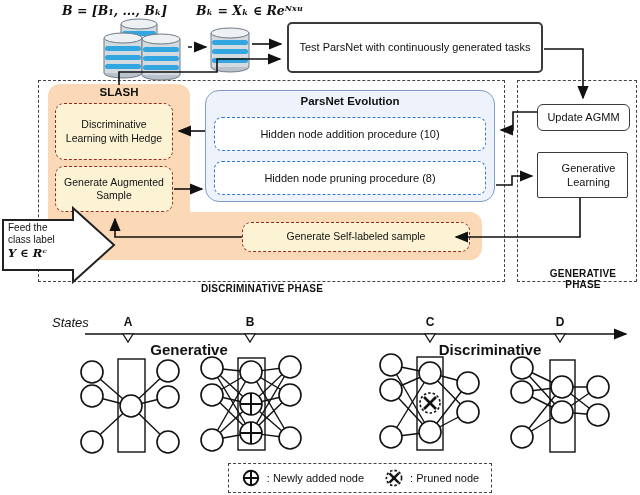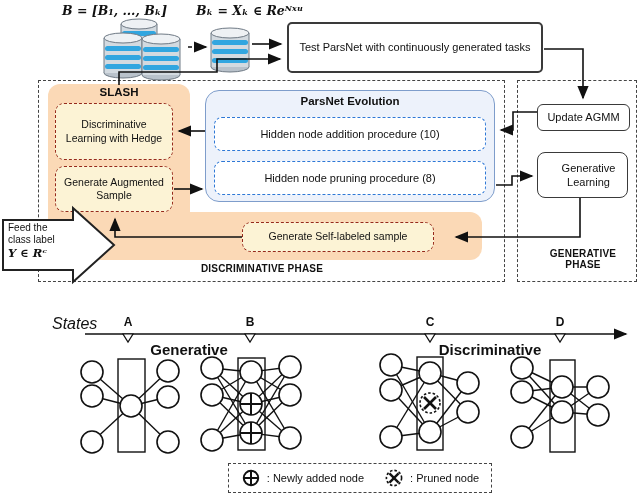--- a/index.html
+++ b/index.html
@@ -8,21 +8,21 @@
   .abs{position:absolute;box-sizing:border-box;}
   .flexc{display:flex;align-items:center;justify-content:center;text-align:center;}
   .dashedbox{border:1.3px dashed #444;background:transparent;z-index:1;}
   .orange{background:#FBD9B6;border-radius:12px;z-index:1;}
   .yellow{background:#FCF3D5;border:1.5px dashed #96291B;border-radius:9px;
           font-size:10.5px;line-height:1.25;z-index:2;padding:4px;}
   .bluebox{background:#EDF2FB;border:1.5px solid #7E9DCB;border-radius:14px;z-index:2;}
   .proc{background:#fff;border:1.6px dashed #2E78D6;border-radius:8px;font-size:11px;z-index:3;}
   .whitebox{background:#fff;border:1.6px solid #3a3a3a;font-size:11px;line-height:1.3;z-index:2;}
   .title{font-weight:bold;font-size:11.5px;text-align:center;z-index:3;}
-  .phase{font-weight:bold;font-size:10px;text-align:center;letter-spacing:.2px;z-index:2;}
+  .phase{font-weight:bold;font-size:10px;text-align:center;letter-spacing:.2px;z-index:2;margin-top:20px;}
   .formula{font-family:"DejaVu Serif",serif;font-style:italic;font-weight:600;
            font-size:12.5px;z-index:2;white-space:nowrap;}
   .tl-letter{font-weight:bold;font-size:12px;width:16px;text-align:center;z-index:2;}
   .tl-label{font-weight:bold;font-size:15px;text-align:center;z-index:2;}
   .feedtxt{font-size:10px;line-height:1.0;z-index:7;white-space:nowrap;}
   .feedmath{font-family:"DejaVu Serif",serif;font-style:italic;font-weight:600;font-size:11.5px;}
   .legend{border:1.3px dashed #444;background:#fff;display:flex;align-items:center;
           justify-content:center;gap:6px;font-size:11px;z-index:2;}
   svg.overlay{position:absolute;left:0;top:0;z-index:5;pointer-events:none;}
 </style>
@@ -36,39 +36,39 @@
 
   <div class="abs dashedbox" style="left:38px;top:80px;width:467px;height:202px;"></div>
   <div class="abs dashedbox" style="left:517px;top:80px;width:120px;height:202px;"></div>
 
   <div class="abs orange" style="left:48px;top:84px;width:142px;height:176px;"></div>
   <div class="abs orange" style="left:48px;top:212px;width:434px;height:48px;"></div>
   <div class="abs title" style="left:48px;top:86px;width:142px;">SLASH</div>
 
   <div class="abs yellow flexc" style="left:55px;top:103px;width:118px;height:57px;">Discriminative Learning with Hedge</div>
   <div class="abs yellow flexc" style="left:55px;top:166px;width:118px;height:46px;">Generate Augmented Sample</div>
-  <div class="abs yellow flexc" style="left:242px;top:222px;width:192px;height:30px;">Generate Self-labeled sample</div>
+  <div class="abs yellow flexc" style="left:242px;top:222px;width:228px;height:30px;">Generate Self-labeled sample</div>
 
   <div class="abs bluebox" style="left:205px;top:90px;width:290px;height:112px;"></div>
   <div class="abs title" style="left:205px;top:95px;width:290px;">ParsNet Evolution</div>
   <div class="abs proc flexc" style="left:214px;top:117px;width:272px;height:34px;">Hidden node addition procedure (10)</div>
   <div class="abs proc flexc" style="left:214px;top:161px;width:272px;height:34px;">Hidden node pruning procedure (8)</div>
 
   <div class="abs whitebox flexc" style="left:287px;top:22px;width:256px;height:51px;border-width:2px;border-radius:5px;">Test ParsNet with continuously generated tasks</div>
 
   <div class="abs whitebox flexc" style="left:537px;top:104px;width:93px;height:27px;border-radius:6px;text-align:center;">Update AGMM</div>
-  <div class="abs whitebox flexc" style="left:537px;top:152px;width:91px;height:46px;border-radius:8px;padding-left:12px;">Generative Learning</div>
+  <div class="abs whitebox flexc" style="left:537px;top:152px;width:91px;height:46px;border-radius:2px;padding-left:12px;">Generative Learning</div>
   <div class="abs phase" style="left:539px;top:248px;width:88px;">GENERATIVE PHASE</div>
   <div class="abs phase" style="left:182px;top:263px;width:160px;">DISCRIMINATIVE PHASE</div>
 
   <div class="abs feedtxt" style="left:8px;top:223px;">Feed the</div>
   <div class="abs feedtxt" style="left:8px;top:235px;">class label</div>
   <div class="abs feedtxt feedmath" style="left:8px;top:248px;">Y ∈ Rᶜ</div>
 
-  <div class="abs formula" style="left:52px;top:315px;font-size:16px;font-weight:400;font-family:'Liberation Sans',sans-serif;font-style:italic;">States</div>
+  <div class="abs formula" style="left:52px;top:315px;font-size:13px;font-weight:400;font-family:'Liberation Sans',sans-serif;font-style:italic;">States</div>
   <div class="abs tl-letter" style="left:120px;top:315px;">A</div>
   <div class="abs tl-letter" style="left:242px;top:315px;">B</div>
   <div class="abs tl-letter" style="left:422px;top:315px;">C</div>
   <div class="abs tl-letter" style="left:552px;top:315px;">D</div>
   <div class="abs tl-label" style="left:139px;top:341px;width:100px;">Generative</div>
   <div class="abs tl-label" style="left:420px;top:341px;width:140px;">Discriminative</div>
 
   <div class="abs legend" style="left:228px;top:463px;width:264px;height:30px;">
     <svg width="20" height="20" viewBox="0 0 20 20">
       <circle cx="10" cy="10" r="7.2" fill="#fff" stroke="#111" stroke-width="2"></circle>

